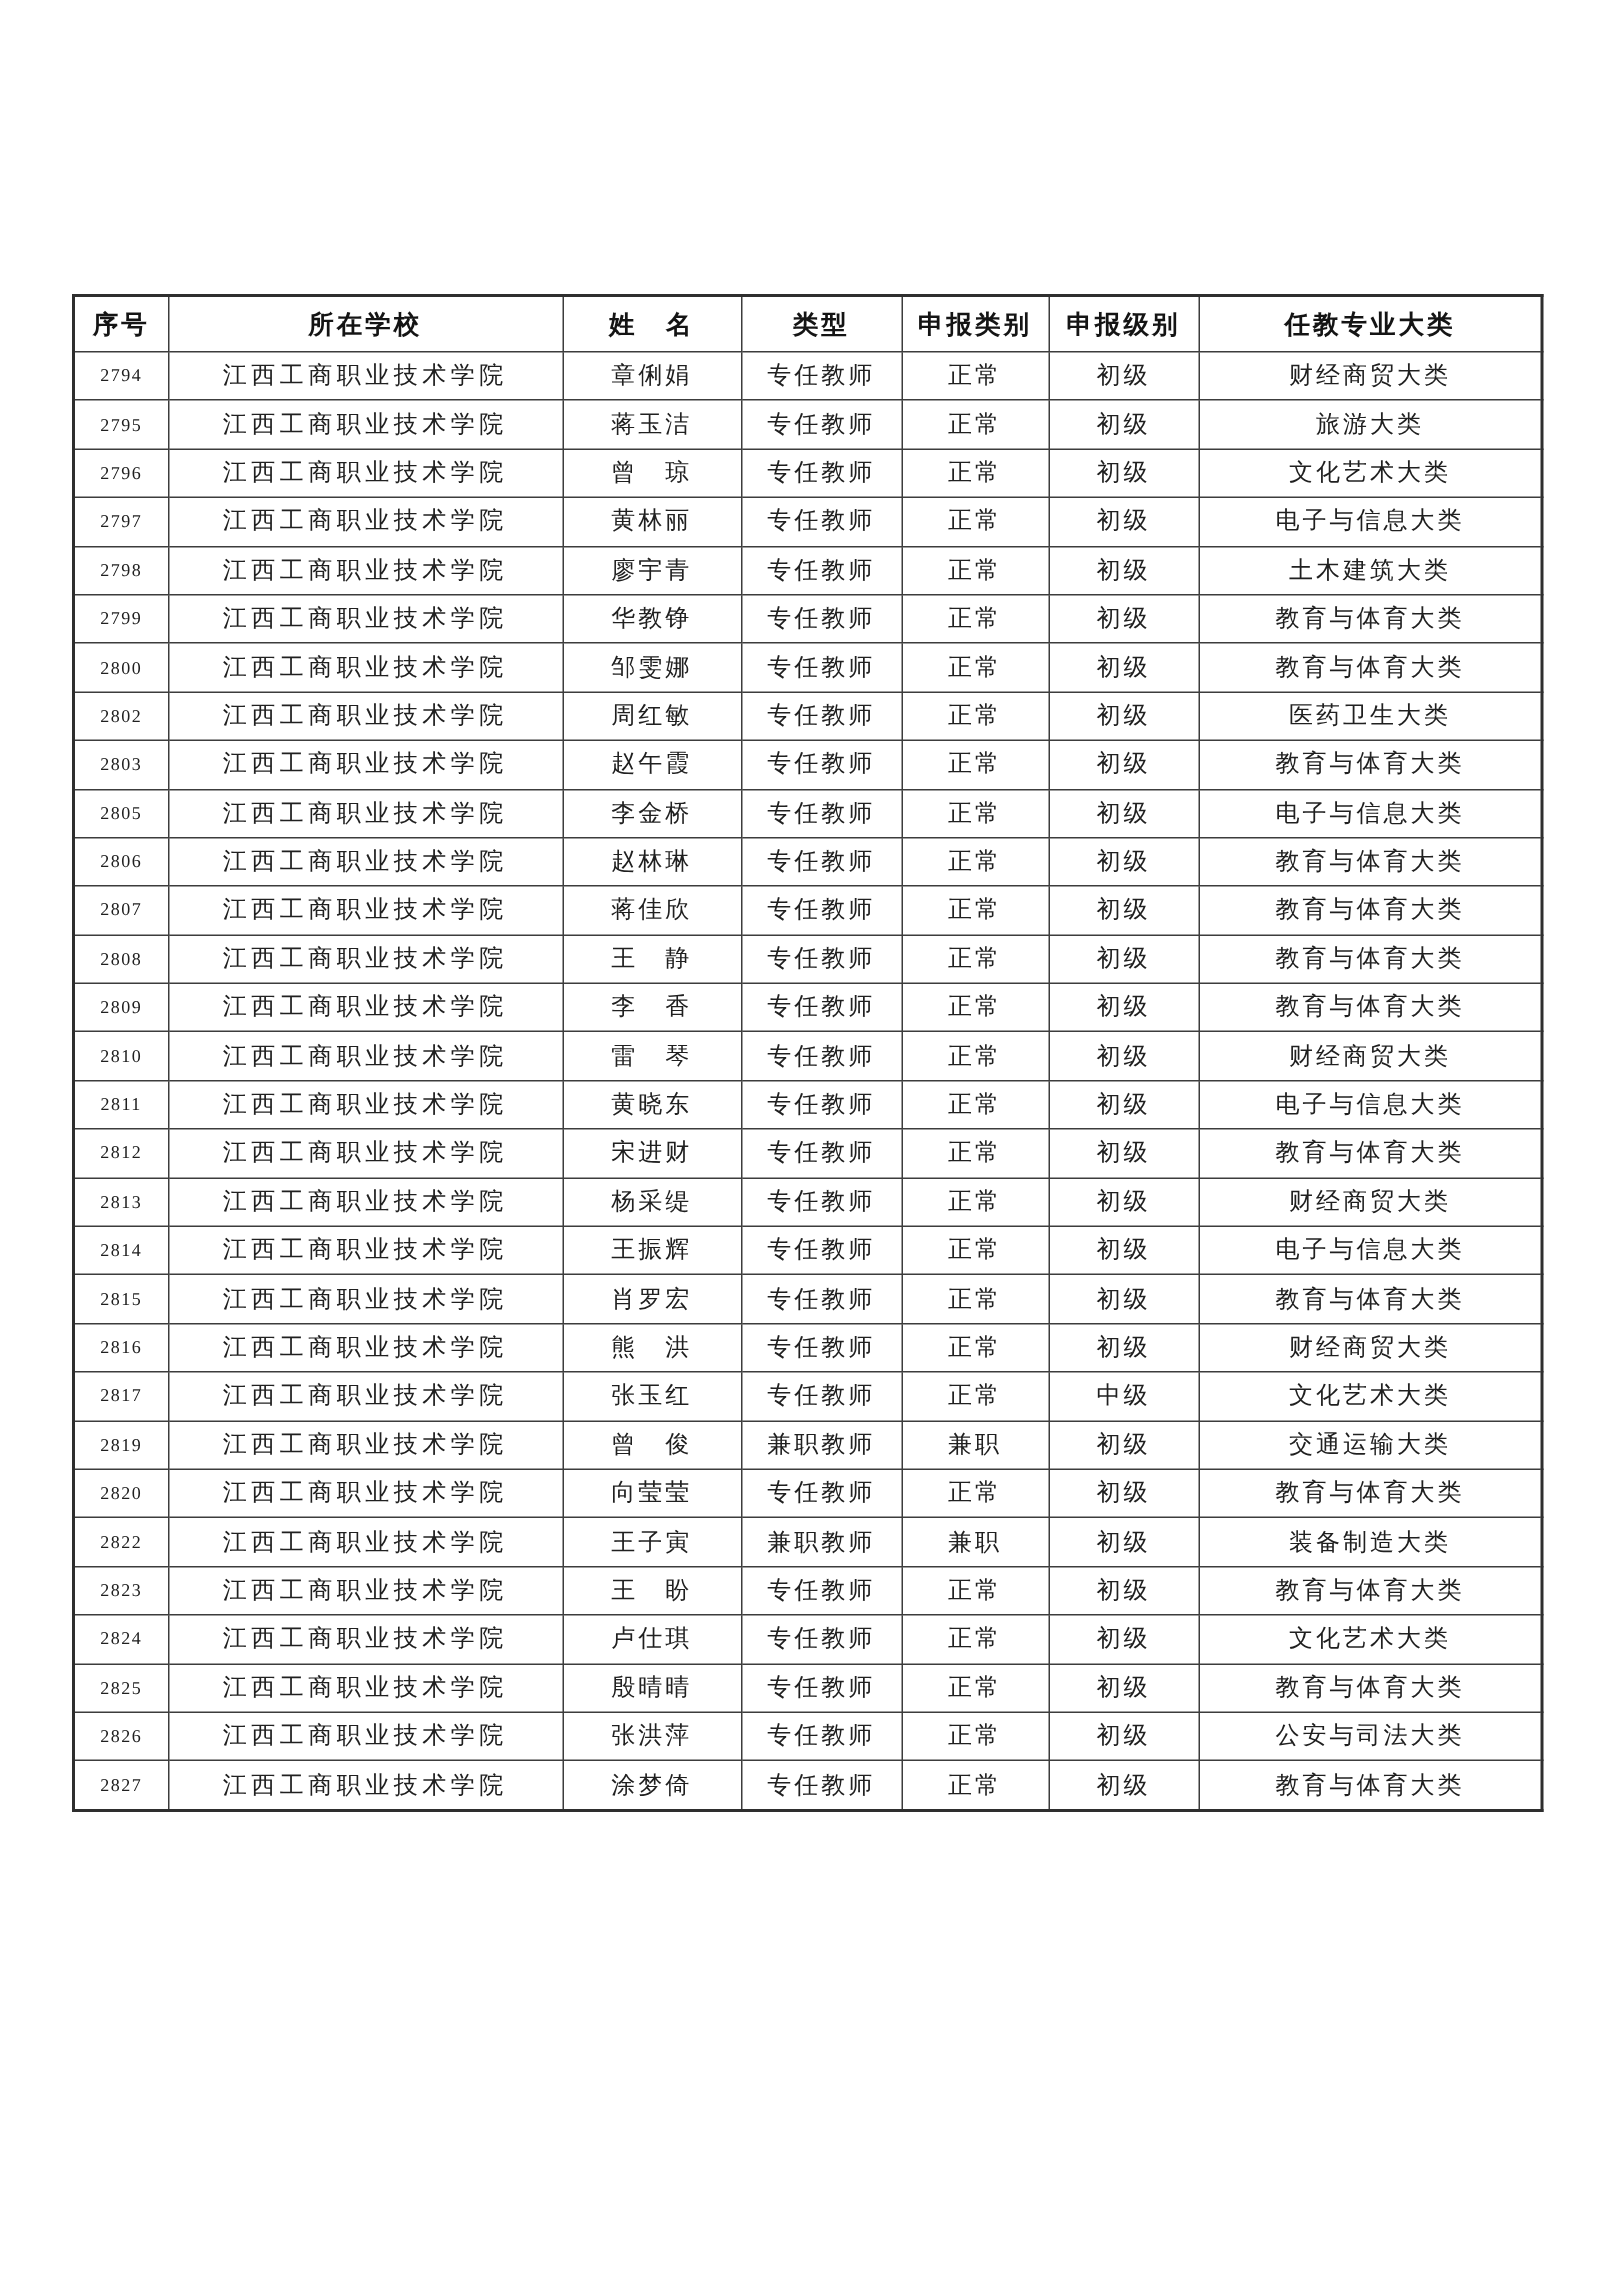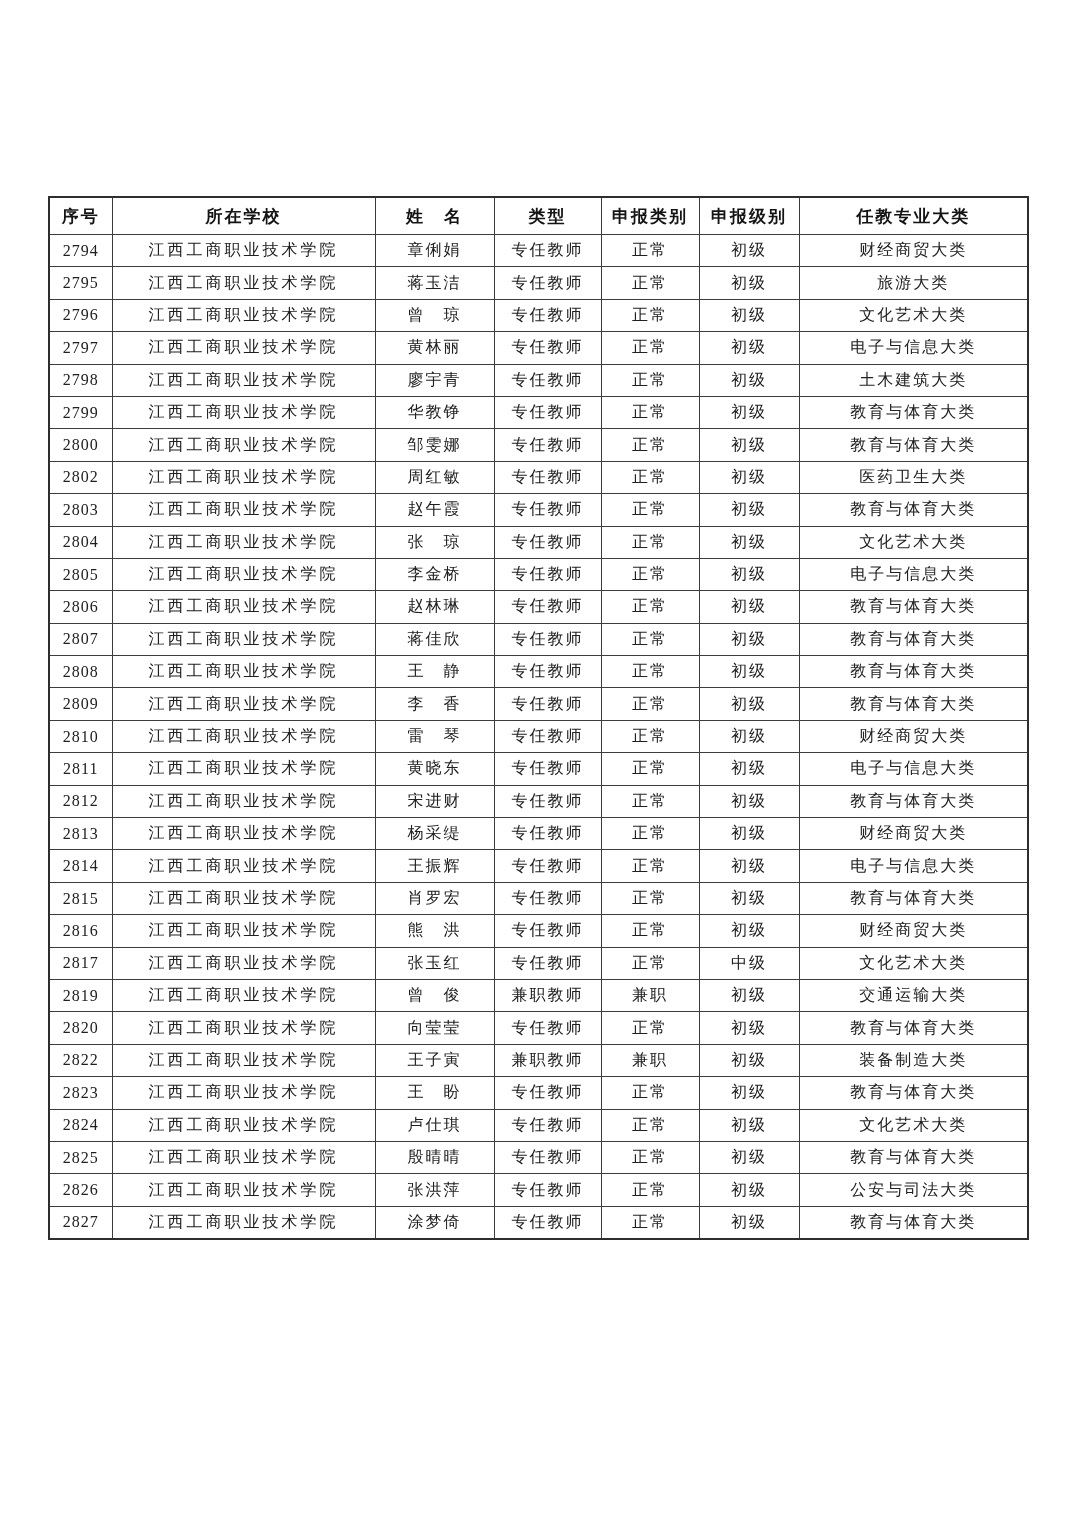--- a/index.html
+++ b/index.html
@@ -46,21 +46,21 @@
     height: 31.4px;
     font-size: 16px;
     letter-spacing: 2px;
     color: #202020;
   }
   .data-table tbody td.col-school {
     letter-spacing: 3px;
   }
   .data-table tbody td.col-seq {
     letter-spacing: 1px;
-    font-size: 16px;
+    font-size: 12px;
   }
   .page-footer {
     position: absolute;
     left: 140px;
     top: 1342px;
     width: 150px;
     text-align: center;
     font-size: 20px;
     letter-spacing: 3px;
     color: #2a2a2a;
@@ -168,29 +168,20 @@
         <tr>
           <td class="col-seq">2803</td>
           <td class="col-school">江西工商职业技术学院</td>
           <td class="col-name">赵午霞</td>
           <td class="col-type">专任教师</td>
           <td class="col-category">正常</td>
           <td class="col-level">初级</td>
           <td class="col-major">教育与体育大类</td>
         </tr>
         <tr>
-          <td class="col-seq">2804</td>
-          <td class="col-school">江西工商职业技术学院</td>
-          <td class="col-name">张　琼</td>
-          <td class="col-type">专任教师</td>
-          <td class="col-category">正常</td>
-          <td class="col-level">初级</td>
-          <td class="col-major">文化艺术大类</td>
-        </tr>
-        <tr>
           <td class="col-seq">2805</td>
           <td class="col-school">江西工商职业技术学院</td>
           <td class="col-name">李金桥</td>
           <td class="col-type">专任教师</td>
           <td class="col-category">正常</td>
           <td class="col-level">初级</td>
           <td class="col-major">电子与信息大类</td>
         </tr>
         <tr>
           <td class="col-seq">2806</td>

